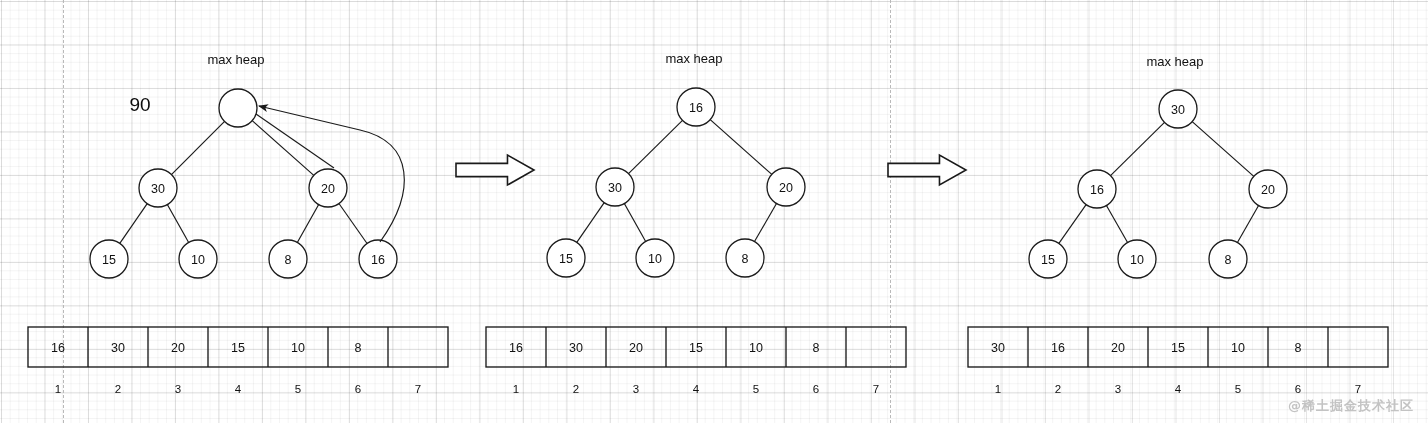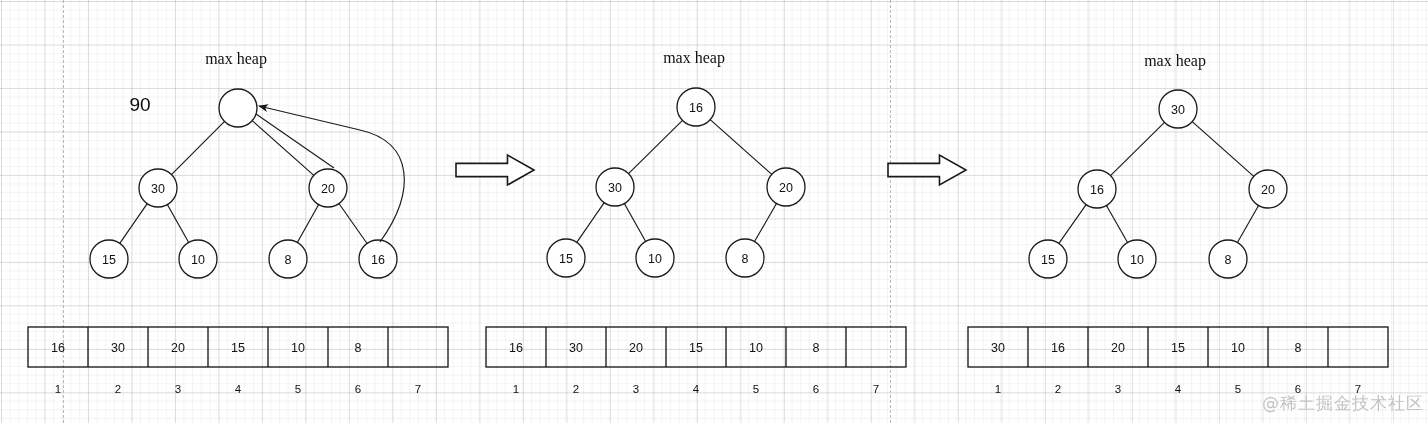--- a/index.html
+++ b/index.html
@@ -46,47 +46,47 @@
     position: absolute;
     white-space: nowrap;
     color: #111111;
     line-height: 1;
   }
   .node-label {
     font-size: 12.5px;
     transform: translate(-50%, -50%);
   }
   .tree-caption {
-    font-size: 16px;
-    transform: translate(-50%, -50%);
-    font-family: Liberation Serif, serif;
+    font-size: 13px;
+    transform: translate(-50%, -50%);
   }
   .array-cell-text {
     font-size: 12.5px;
     transform: translate(-50%, -50%);
   }
   .index-label {
     font-size: 11.5px;
     transform: translate(-50%, -50%);
     color: #111111;
   }
   .big-label {
     font-size: 19px;
     transform: translate(-50%, -50%);
     color: #0b0b0b;
   }
   .watermark {
     position: absolute;
-    right: 4px;
+    right: 14px;
     bottom: 8px;
-    font-size: 17px;
+    font-size: 13px;
     color: #c3c3c3;
     letter-spacing: 1px;
     white-space: nowrap;
     font-family: "DejaVu Sans", sans-serif;
+    font-weight: bold;
   }
 </style>
 </head>
 <body>
 
 <div id="canvas">
 
   <div class="guide" style="left:63px"></div>
   <div class="guide" style="left:890px"></div>
 

